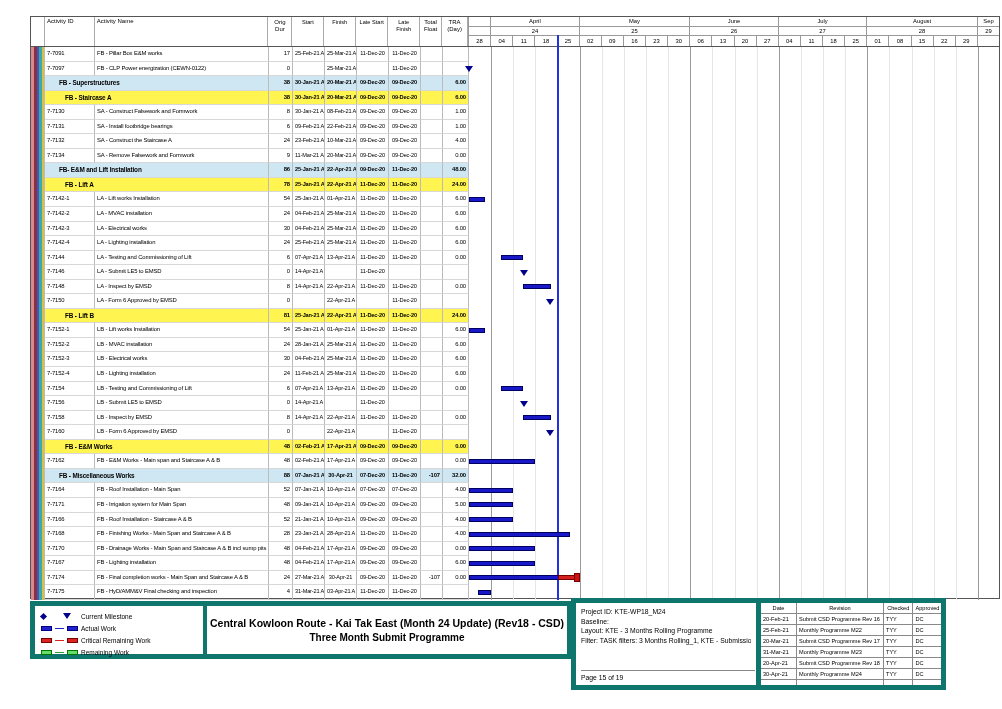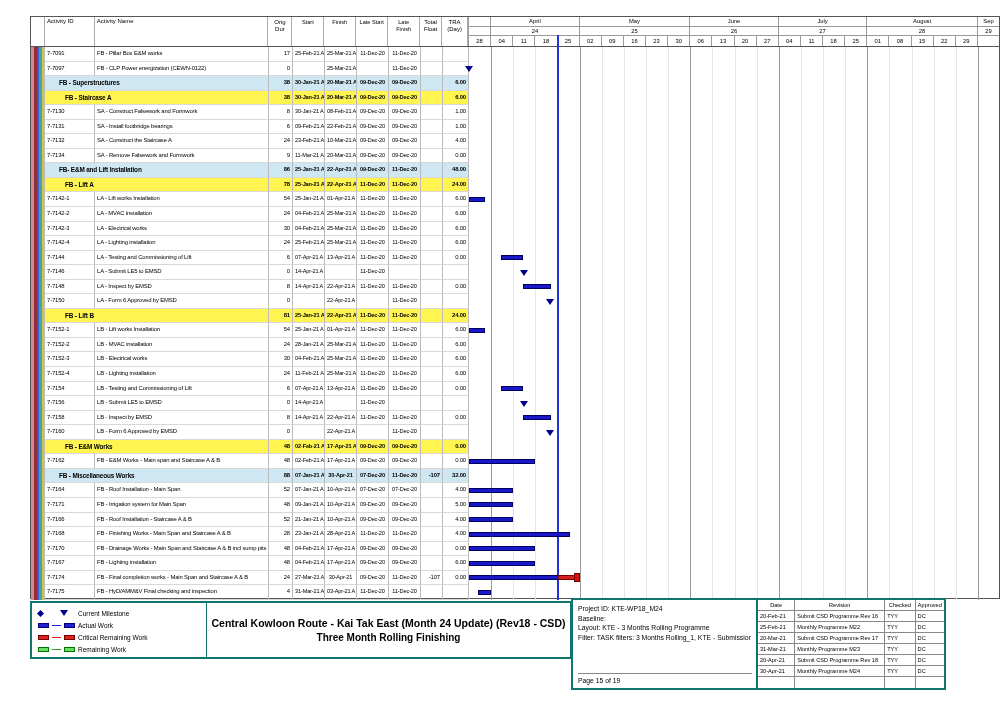--- a/index.html
+++ b/index.html
@@ -44,21 +44,21 @@
   .chart{position:absolute;left:438px;top:30px;width:531px;height:553px;overflow:visible;}
   .vline{position:absolute;top:0;bottom:0;width:1px;background:#e6e6e6;}
   .vline.month{background:#9a9a9a;}
   .ddline{position:absolute;top:-12px;bottom:0;width:2px;background:#2233dd;z-index:5;}
   .bar{position:absolute;height:5px;background:#1818c8;border:1px solid #000060;z-index:6;}
   .bar.crit{background:#d42020;border-color:#7a0000;}
   .cap{position:absolute;width:6px;height:9px;background:#cc1212;border:1px solid #7a0000;z-index:7;}
   .mile{position:absolute;width:0;height:0;border-left:4px solid transparent;border-right:4px solid transparent;border-top:6px solid #00008b;z-index:7;}
 
   
-  .footer-box{position:absolute;border:2px solid #0f766e;background:#fff;}
+  .footer-box{position:absolute;border:5px solid #0f766e;background:#fff;}
   .legend-box{left:30px;top:601px;width:178px;height:58px;padding:4px 2px;}
   .lg-row{display:flex;align-items:center;height:12px;}
   .lg-sym{width:44px;display:flex;align-items:center;justify-content:flex-start;gap:3px;padding-left:4px;}
   .lg-label{font-size:6.5px;}
   .diamond{width:5px;height:5px;background:#00008b;transform:rotate(45deg);margin-right:14px;}
   .tri{width:0;height:0;border-left:4px solid transparent;border-right:4px solid transparent;border-top:6px solid #00008b;}
   .lbar{width:11px;height:5px;border:1px solid #000;}
   .lline{width:9px;height:1px;}
   .lbar.b{background:#2222cc;border-color:#000080;}.lline.b{background:#2222cc;}
   .lbar.r{background:#dd2222;border-color:#7a0000;}.lline.r{background:#dd2222;}
@@ -676,21 +676,21 @@
         <span class="lbar g"></span>
         <span class="lline g"></span>
         <span class="lbar g"></span>
       </span>
     <span class="lg-label">Remaining Work</span>
   </div>
 </div>
 
 <div class="footer-box title-box">
   <div class="title-l1">Central Kowloon Route - Kai Tak East (Month 24 Update) (Rev18 - CSD)</div>
-  <div class="title-l2">Three Month Rolling Finishing</div>
+  <div class="title-l2">Three Month Submit Programme</div>
 </div>
 
 <div class="footer-box project-box">
   <div class="pj-line">Project ID: KTE-WP18_M24</div>
   <div class="pj-line">Baseline:</div>
   <div class="pj-line">Layout: KTE - 3 Months Rolling Programme</div>
   <div class="pj-line">Filter: TASK filters: 3 Months Rolling_1, KTE - Submission.</div>
   <div class="pj-page">Page 15 of 19</div>
 </div>
 

